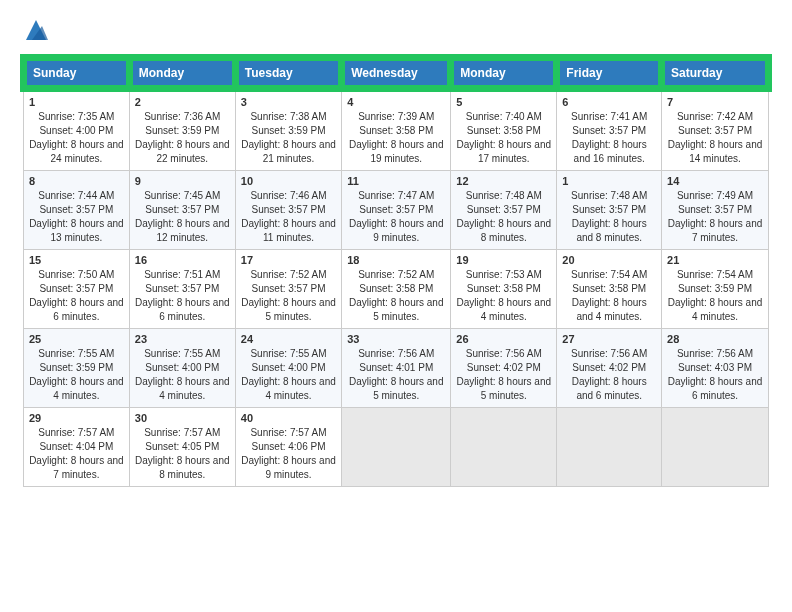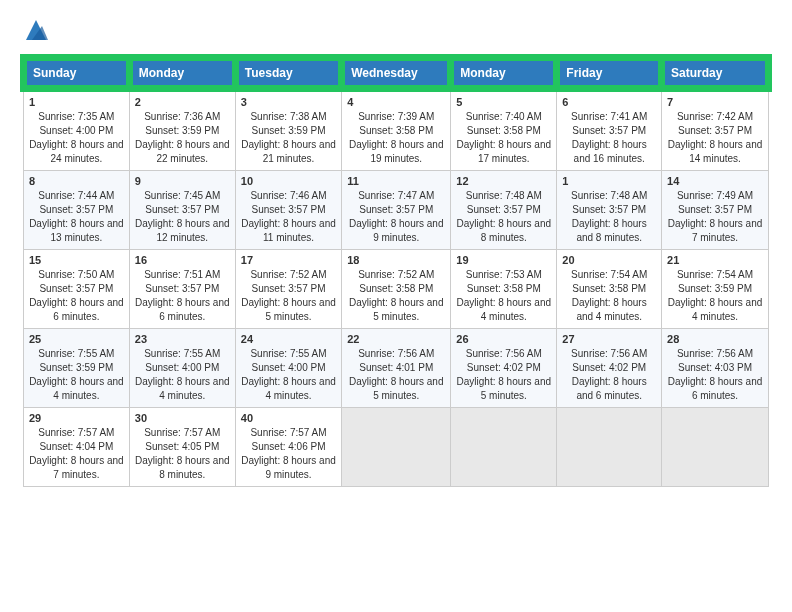--- a/index.html
+++ b/index.html
@@ -230,21 +230,21 @@
           </td>
           <td>
             <span class="day-num">23</span>
             <div class="day-info">Sunrise: 7:55 AM<br>Sunset: 4:00 PM<br>Daylight: 8 hours and 4 minutes.</div>
           </td>
           <td>
             <span class="day-num">24</span>
             <div class="day-info">Sunrise: 7:55 AM<br>Sunset: 4:00 PM<br>Daylight: 8 hours and 4 minutes.</div>
           </td>
           <td>
-            <span class="day-num">22</span>
+            <span class="day-num">33</span>
             <div class="day-info">Sunrise: 7:56 AM<br>Sunset: 4:01 PM<br>Daylight: 8 hours and 5 minutes.</div>
           </td>
           <td>
             <span class="day-num">26</span>
             <div class="day-info">Sunrise: 7:56 AM<br>Sunset: 4:02 PM<br>Daylight: 8 hours and 5 minutes.</div>
           </td>
           <td>
             <span class="day-num">27</span>
             <div class="day-info">Sunrise: 7:56 AM<br>Sunset: 4:02 PM<br>Daylight: 8 hours and 6 minutes.</div>
           </td>

